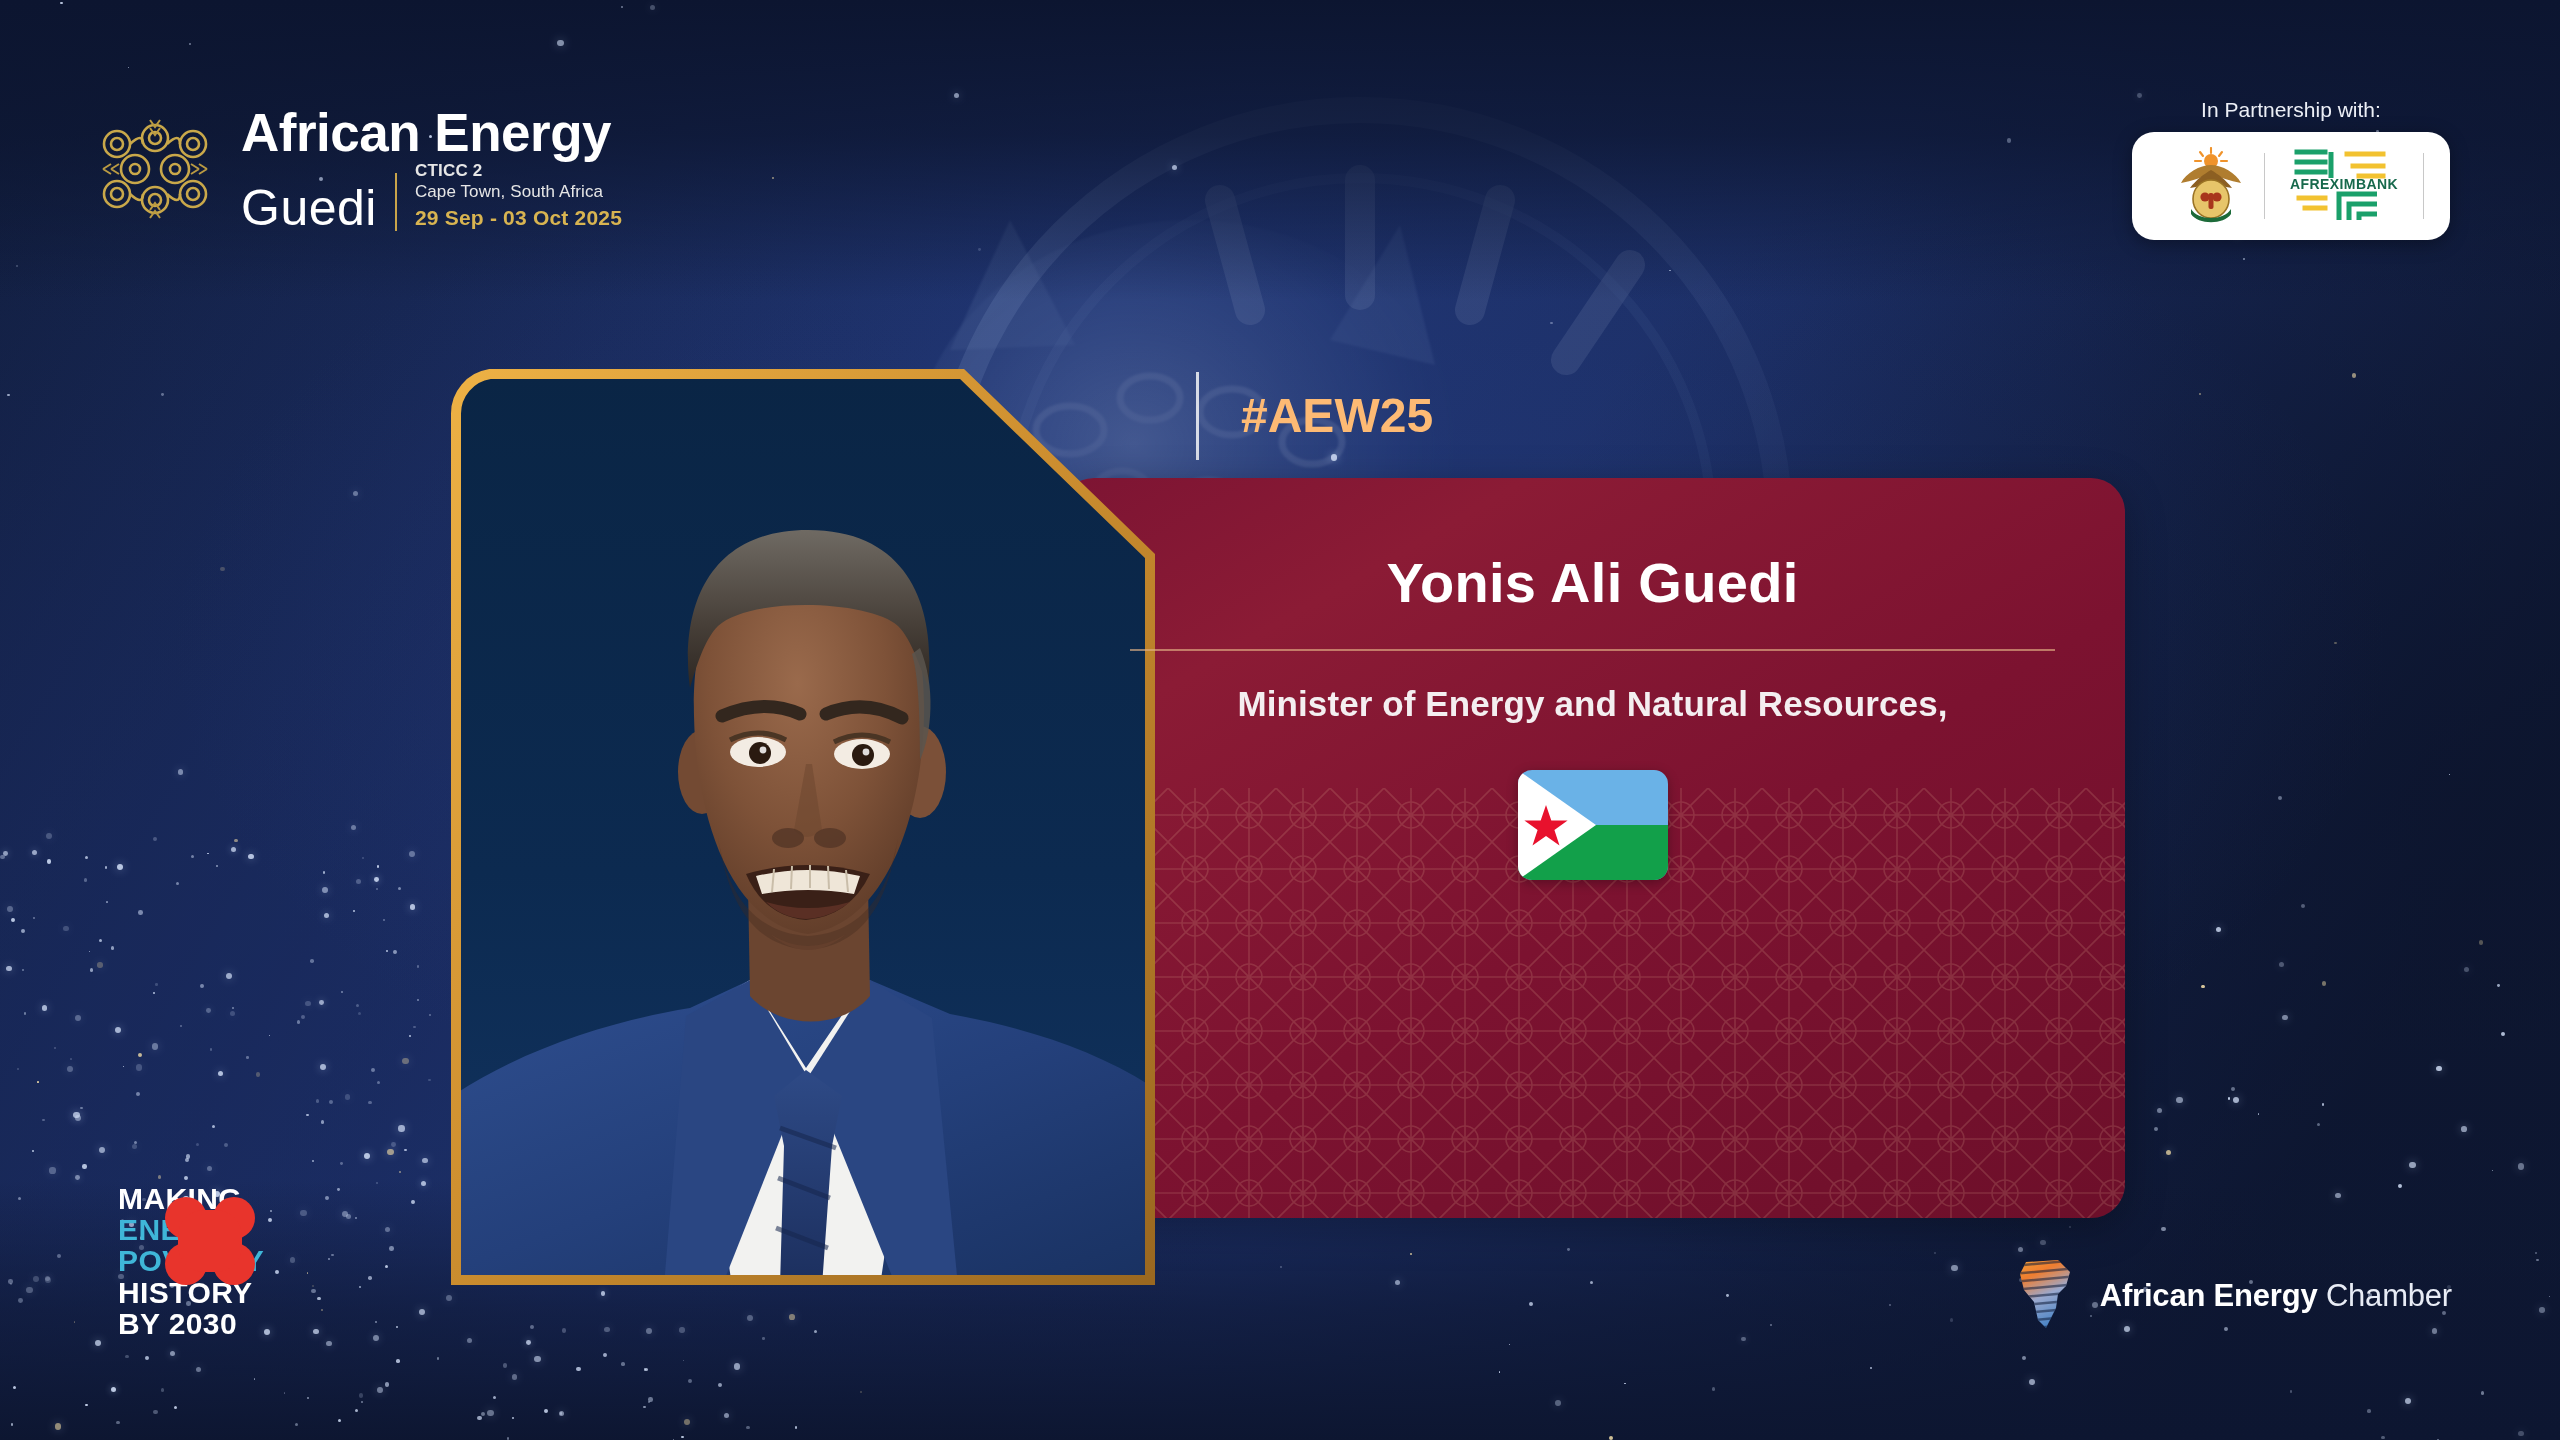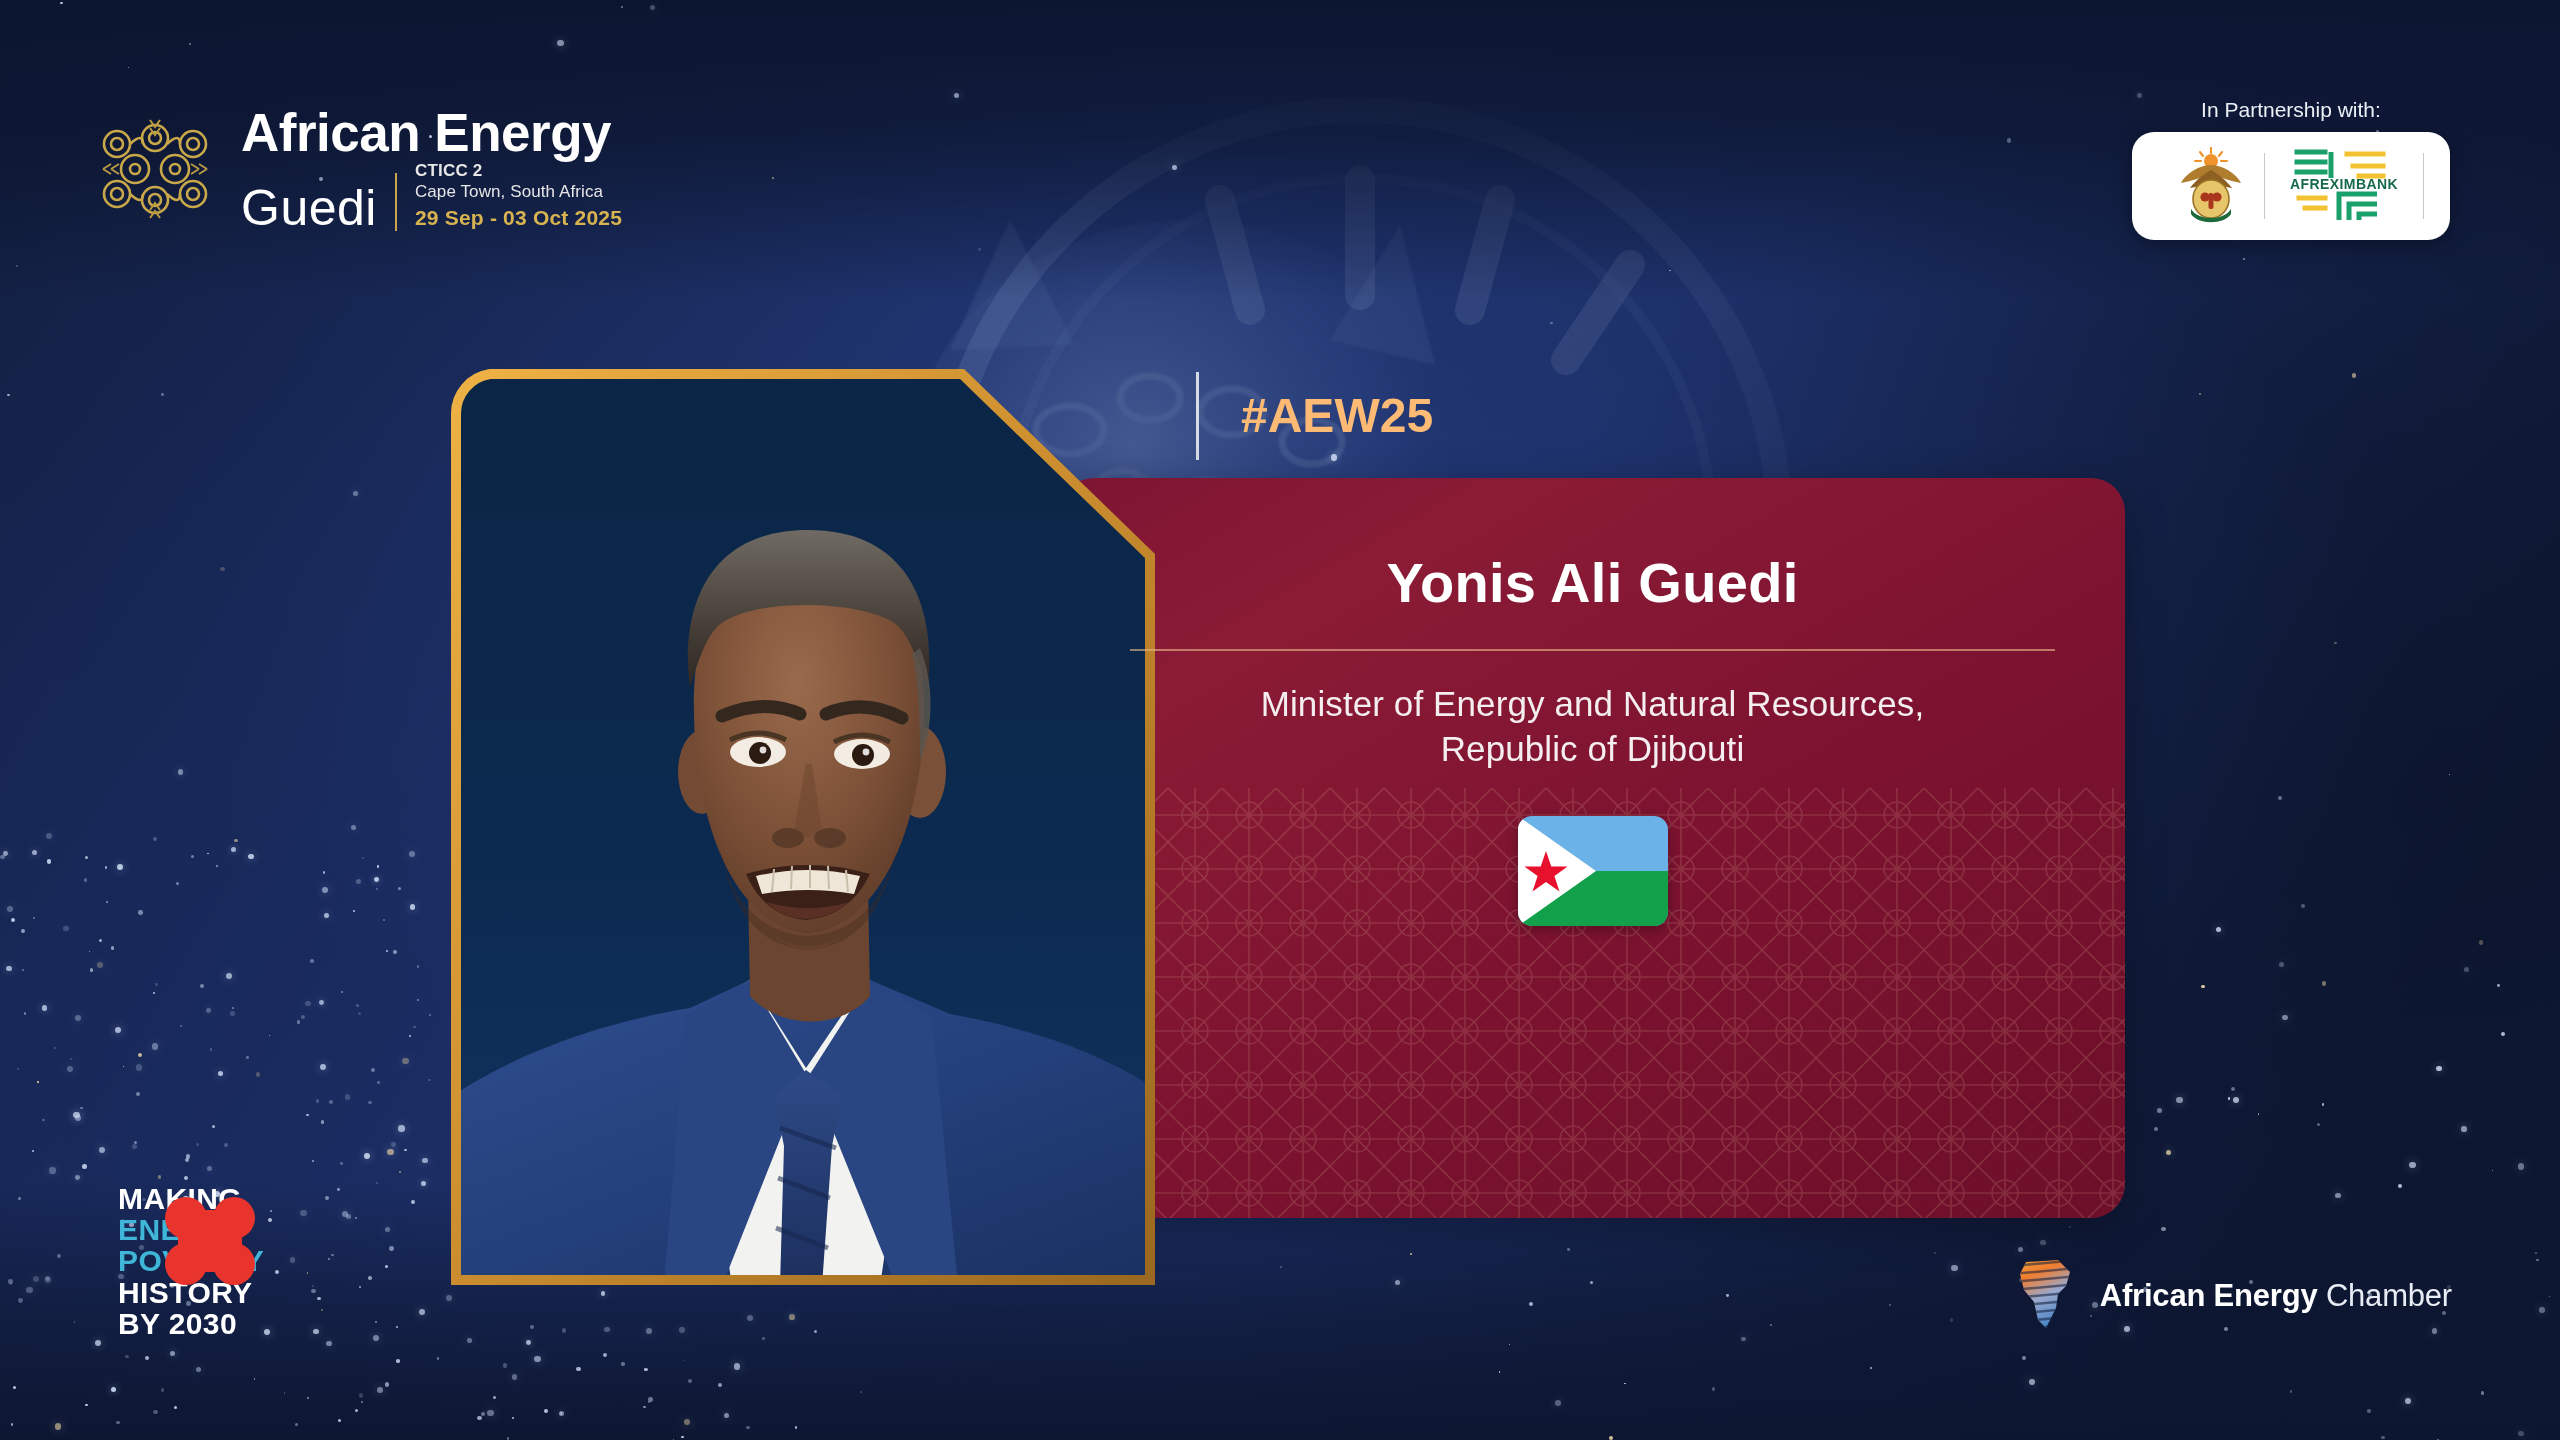--- a/index.html
+++ b/index.html
@@ -63,21 +63,21 @@
 
   
   #info-card { position:absolute; left:1060px; top:478px; width:1065px; height:740px;
     background:linear-gradient(150deg,#7d1433 0%,#8b1b35 20%,#7c1230 55%,#6d0f2a 100%);
     border-radius:34px; overflow:hidden; box-shadow:0 10px 40px rgba(0,0,0,.28); }
   .card-pattern { position:absolute; left:0; right:0; bottom:0; height:430px; opacity:.16; }
   .card-inner { position:relative; z-index:2; padding:70px 56px 0; text-align:center; }
   .name-he { font-size:56px; font-weight:800; color:#fff; line-height:1.05; letter-spacing:.3px; }
   .name-full { font-size:56px; font-weight:800; color:#fff; line-height:1.12; letter-spacing:.3px; margin-top:4px; }
   .name-rule { height:2px; background:rgba(226,176,132,.65); margin:34px 14px 30px; }
-  .role { font-size:35px; font-weight:400; color:#f4eef0; line-height:1.3; letter-spacing:.1px; }
+  .role { font-size:35px; font-weight:700; color:#f4eef0; line-height:1.3; letter-spacing:.1px; }
   .flag-wrap { display:flex; justify-content:center; margin-top:44px; }
   .flag { width:150px; height:110px; border-radius:14px; overflow:hidden;
           box-shadow:0 3px 12px rgba(0,0,0,.30); }
 
   
   #photo-frame { position:absolute; left:450px; top:368px; width:712px; height:918px; }
 
   
   #slogan { position:absolute; left:118px; top:1183px; line-height:1.04; }
   .sl-line { font-size:30px; font-weight:800; letter-spacing:.4px; }
@@ -631,21 +631,20 @@
         </g>
       </pattern>
     </defs>
     <rect width="1065" height="430" fill="url(#geo)"></rect>
   </svg>
 
   <div class="card-inner">
     <div class="name-full">Yonis Ali Guedi</div>
     <div class="name-rule"></div>
     <div class="role">Minister of Energy and Natural Resources,</div>
-    <div class="role">Republic of Djibouti</div>
     <div class="flag-wrap">
       <svg class="flag" viewBox="0 0 150 110">
         <rect width="150" height="110" fill="#6ab2e7"></rect>
         <rect y="55" width="150" height="55" fill="#12a04a"></rect>
         <polygon points="0,0 78,55 0,110" fill="#ffffff"></polygon>
         <polygon points="28,35 33.3,50.5 49.6,50.5 36.4,60.1 41.5,75.6 28,66 14.5,75.6 19.6,60.1 6.4,50.5 22.7,50.5" fill="#e8112d"></polygon>
       </svg>
     </div>
   </div>
 </div>

